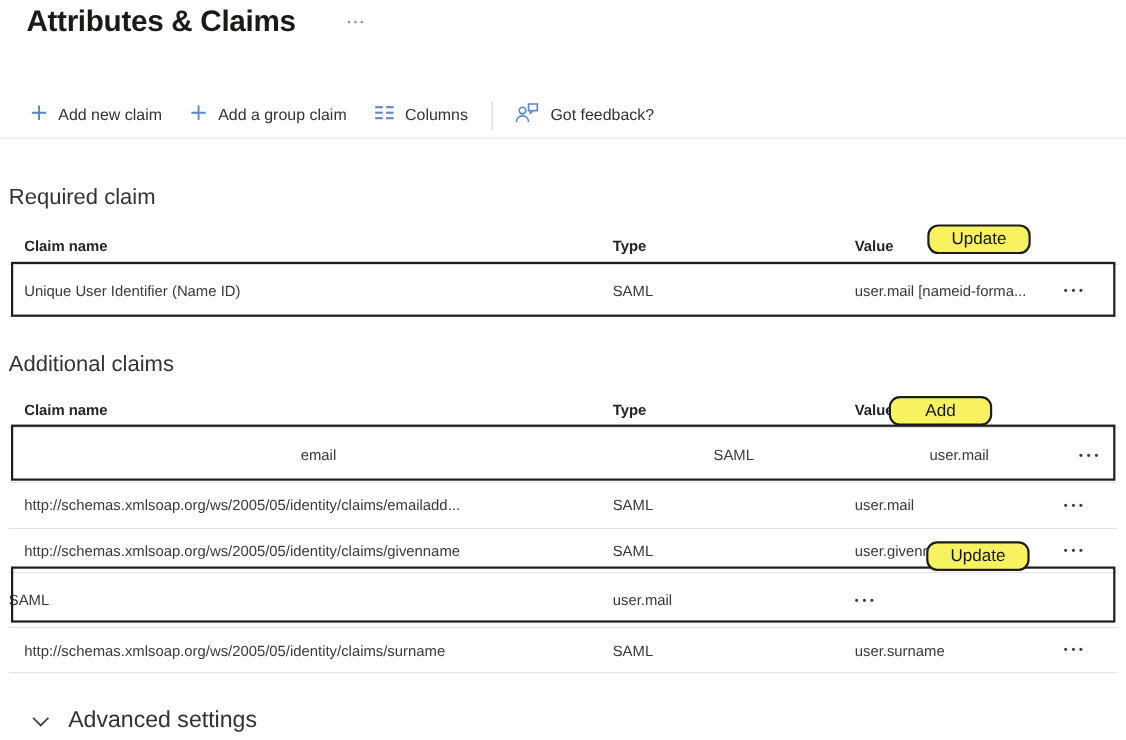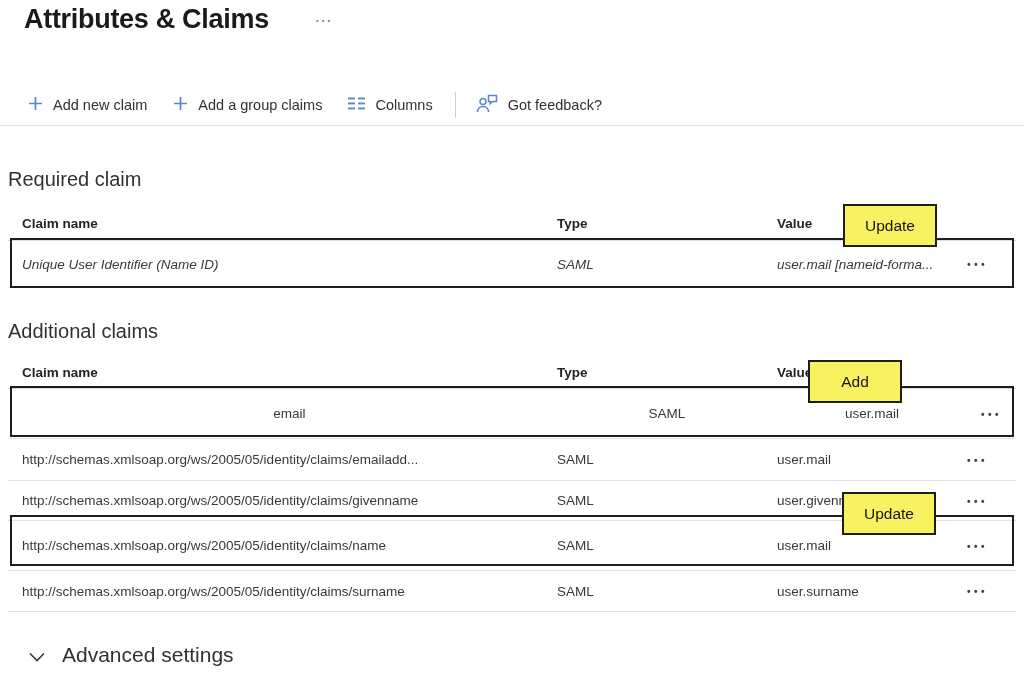--- a/index.html
+++ b/index.html
@@ -41,41 +41,41 @@
   #required-table { top:206px; }
   #additional-table { top:356px; }
   .thead, .trow {
     display:grid; grid-template-columns:549px 220px 190px 49px;
     align-items:center;
   }
   .thead { height:34px; font-size:13.5px; font-weight:700; color:#252423;
            border-bottom:1px solid #dfddda; }
   #additional-table .thead { height:32px; }
   .trow { font-size:13.5px; color:#3a3938; border-bottom:1px solid #e4e2e0; }
-  #required-table .trow { height:46px;font-style:italic; }
+  #required-table .trow { height:46px; }
   #additional-table .trow.r1 { height:49px;text-align:center; }
   #additional-table .trow.r2 { height:41px; }
   #additional-table .trow.r3 { height:39px; }
   #additional-table .trow.r4 { height:49px; }
   #additional-table .trow.r5 { height:40px; }
   .cell { white-space:nowrap; overflow:hidden; }
   .cell.first { padding-left:14px; }
   .cell.dots { overflow:visible; font-size:10px; font-weight:700; letter-spacing:3.5px;
                color:#3f3e3c; cursor:pointer; line-height:1; padding-top:2px; }
   
   .anno-box {
     position:absolute; border:2.5px solid #1d1d1b; box-sizing:border-box;
     pointer-events:none; background:transparent; z-index:5;
   }
   #box-required { left:10px; top:238px; width:1004px; height:50px; }
   #box-email    { left:10px; top:386px; width:1004px; height:51px; }
   #box-name     { left:10px; top:515px; width:1004px; height:51px; }
   .callout {
-    position:absolute; width:94px; height:43px; box-sizing:border-box;
-    background:#f8f261; border:2.5px solid #1d1d1b; border-radius:0;
+    position:absolute; width:94px; height:27px; box-sizing:border-box;
+    background:#f8f261; border:2.5px solid #1d1d1b; border-radius:10px;
     display:flex; align-items:center; justify-content:center;
     font-size:15.5px; color:#151515; z-index:6; pointer-events:none;
   }
   #callout-update-1 { left:843px; top:204px; }
   #callout-add      { left:808px; top:360px;text-align:right; }
   #callout-update-2 { left:842px; top:492px; }
   
   .advanced {
     position:absolute; left:29px; top:643px; display:flex; align-items:center;
     gap:17px; font-size:21px; color:#333231; cursor:pointer;
@@ -97,21 +97,21 @@
           </svg>
       </span>
       <span>Add new claim</span>
     </button>
     <button class="tb-btn">
       <span class="icon-blue">
         <svg width="15" height="15" viewBox="0 0 15 15">
             <path d="M7.5 1 V14 M1 7.5 H14" stroke="#5b87c9" stroke-width="1.7" fill="none"></path>
           </svg>
       </span>
-      <span>Add a group claims</span>
+      <span>Add a group claim</span>
     </button>
     <button class="tb-btn">
       <span class="icon-blue">
         <svg width="17" height="13" viewBox="0 0 17 13">
           <g fill="#5b87c9">
             <rect x="0" y="0.5" width="7" height="1.9"></rect>
               <rect x="0" y="5.5" width="7" height="1.9"></rect>
               <rect x="0" y="10.5" width="7" height="1.9"></rect>
             <rect x="10" y="0.5" width="7" height="1.9"></rect>
               <rect x="10" y="5.5" width="7" height="1.9"></rect>
@@ -172,21 +172,20 @@
       <div class="cell">user.mail</div>
       <div class="cell dots"><span>•••</span></div>
     </div>
     <div class="trow r3">
       <div class="cell first">http://schemas.xmlsoap.org/ws/2005/05/identity/claims/givenname</div>
       <div class="cell">SAML</div>
       <div class="cell">user.givenname</div>
       <div class="cell dots"><span>•••</span></div>
     </div>
     <div class="trow r4">
-      <div class="cell first">http://schemas.xmlsoap.org/ws/2005/05/identity/claims/name</div>
       <div class="cell">SAML</div>
       <div class="cell">user.mail</div>
       <div class="cell dots"><span>•••</span></div>
     </div>
     <div class="trow r5">
       <div class="cell first">http://schemas.xmlsoap.org/ws/2005/05/identity/claims/surname</div>
       <div class="cell">SAML</div>
       <div class="cell">user.surname</div>
       <div class="cell dots"><span>•••</span></div>
     </div>

